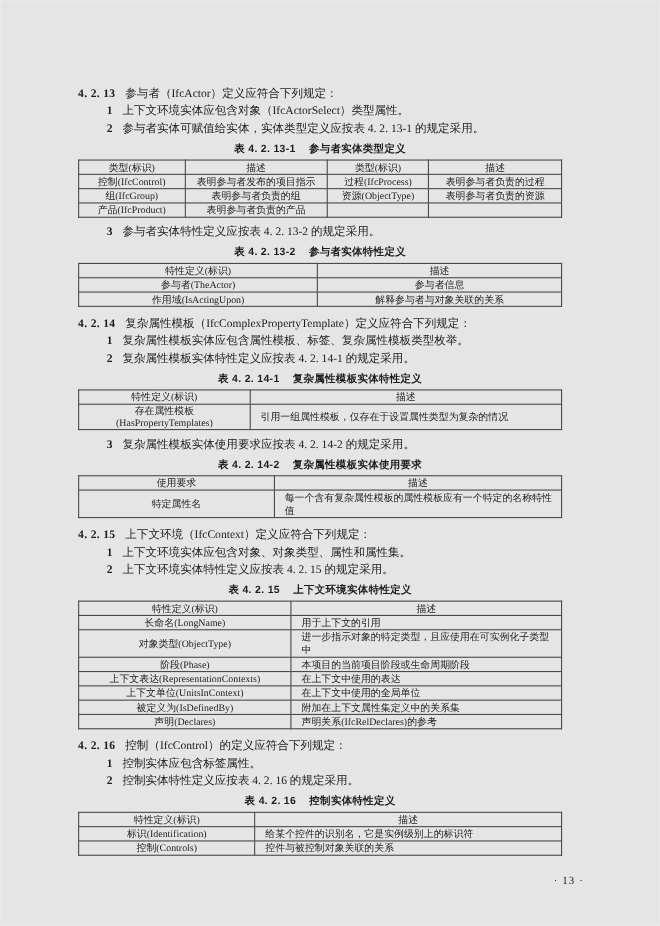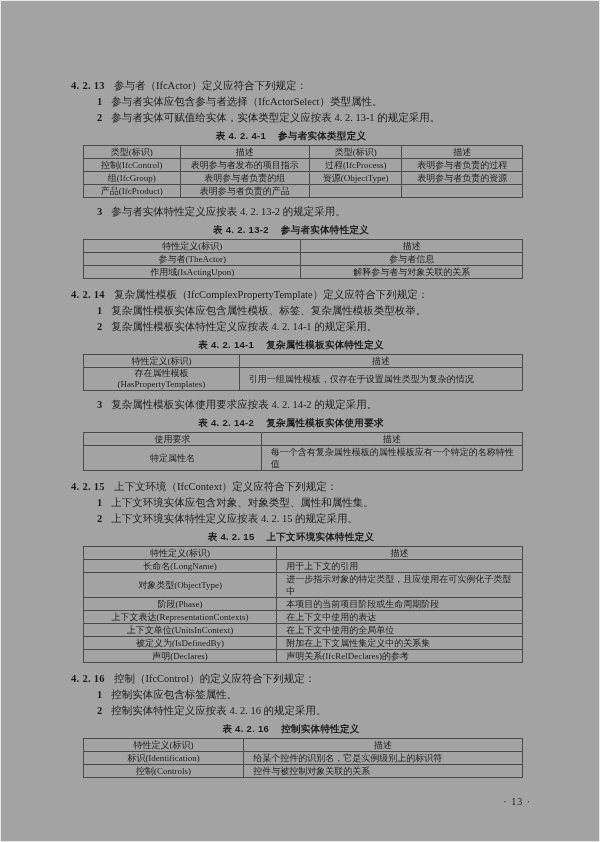--- a/index.html
+++ b/index.html
@@ -3,21 +3,21 @@
 <meta charset="utf-8">
 <style>
   * { margin:0; padding:0; box-sizing:border-box; }
   html,body { background:#ffffff; }
   body {
     width:600px; height:842px; position:relative;
     font-family:"Liberation Serif","DejaVu Serif",serif;
     color:#1b1b1b;
   }
   .page {
-    position:absolute; inset:0; background:#a3a3a3;
+    position:absolute; inset:0; background:#e5e5e5;
     border:1px solid #e9e9e9;
     padding:77px 88px 0 70px;
   }
   
   .clause-head { font-size:10.5px; line-height:16px; }
   .clause-head .num { font-weight:bold; letter-spacing:.3px; margin-right:9px; }
   .mt8 { margin-top:8px; }
   .item { font-size:10.5px; line-height:16px; padding-left:26px; }
   .item .inum { font-weight:bold; margin-right:9px; }
   .item.after-table { margin-top:6px; }
@@ -25,21 +25,20 @@
   .tcap {
     text-align:center; font-weight:bold; font-size:9.5px; line-height:13px;
     margin:3px 0; letter-spacing:.3px;
     font-family:"Liberation Sans","DejaVu Sans",sans-serif;
   }
   .tcap .tcap-title { margin-left:12px; }
   
   table.tbl {
     width:100%; border-collapse:collapse; table-layout:fixed;
     border:1.5px solid #191919;
-    margin-left:12px;
   }
   table.tbl td {
     border:1px solid #4a4a4a;
     font-size:9px; line-height:12px; height:12.5px;
     text-align:center; vertical-align:middle;
     padding:0 4px; overflow:hidden;
   }
   table.tbl td.al { text-align:left; padding-left:9px; }
   table.tbl td.pre { white-space:pre-line; line-height:11px;font-family:Liberation Serif, serif; }
   td.h30 { height:30px; }
@@ -51,28 +50,28 @@
 </style>
 </head>
 <body>
 
 <div class="page">
 
   <div class="clause-head">
     <span class="num">4. 2. 13</span><span class="ttl">参与者（IfcActor）定义应符合下列规定：</span>
   </div>
   <div class="item">
-    <span class="inum">1</span><span>参与者实体应包含参与者选择（IfcActorSelect）类型属性。</span>
+    <span class="inum">1</span><span>上下文环境实体应包含对象（IfcActorSelect）类型属性。</span>
   </div>
   <div class="item">
     <span class="inum">2</span><span>参与者实体可赋值给实体，实体类型定义应按表 4. 2. 13-1 的规定采用。</span>
   </div>
 
   <div class="tcap">
-    <span>表 4. 2. 4-1</span><span class="tcap-title">参与者实体类型定义</span>
+    <span>表 4. 2. 13-1</span><span class="tcap-title">参与者实体类型定义</span>
   </div>
   <table class="tbl">
     <colgroup>
         <col style="width:22%">
         <col style="width:29.5%">
         <col style="width:21%">
         <col style="width:27.5%">
       </colgroup>
     <tbody>
         <tr>

